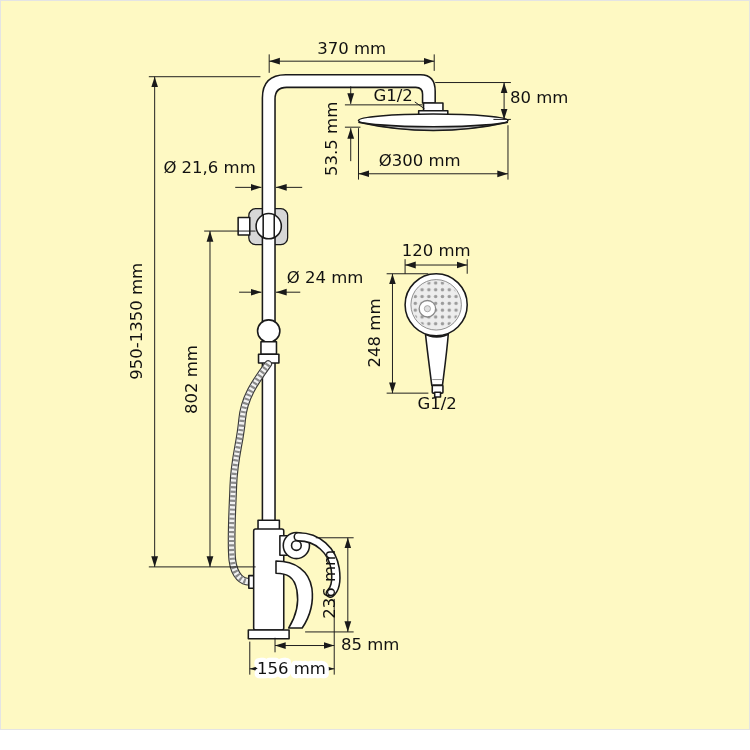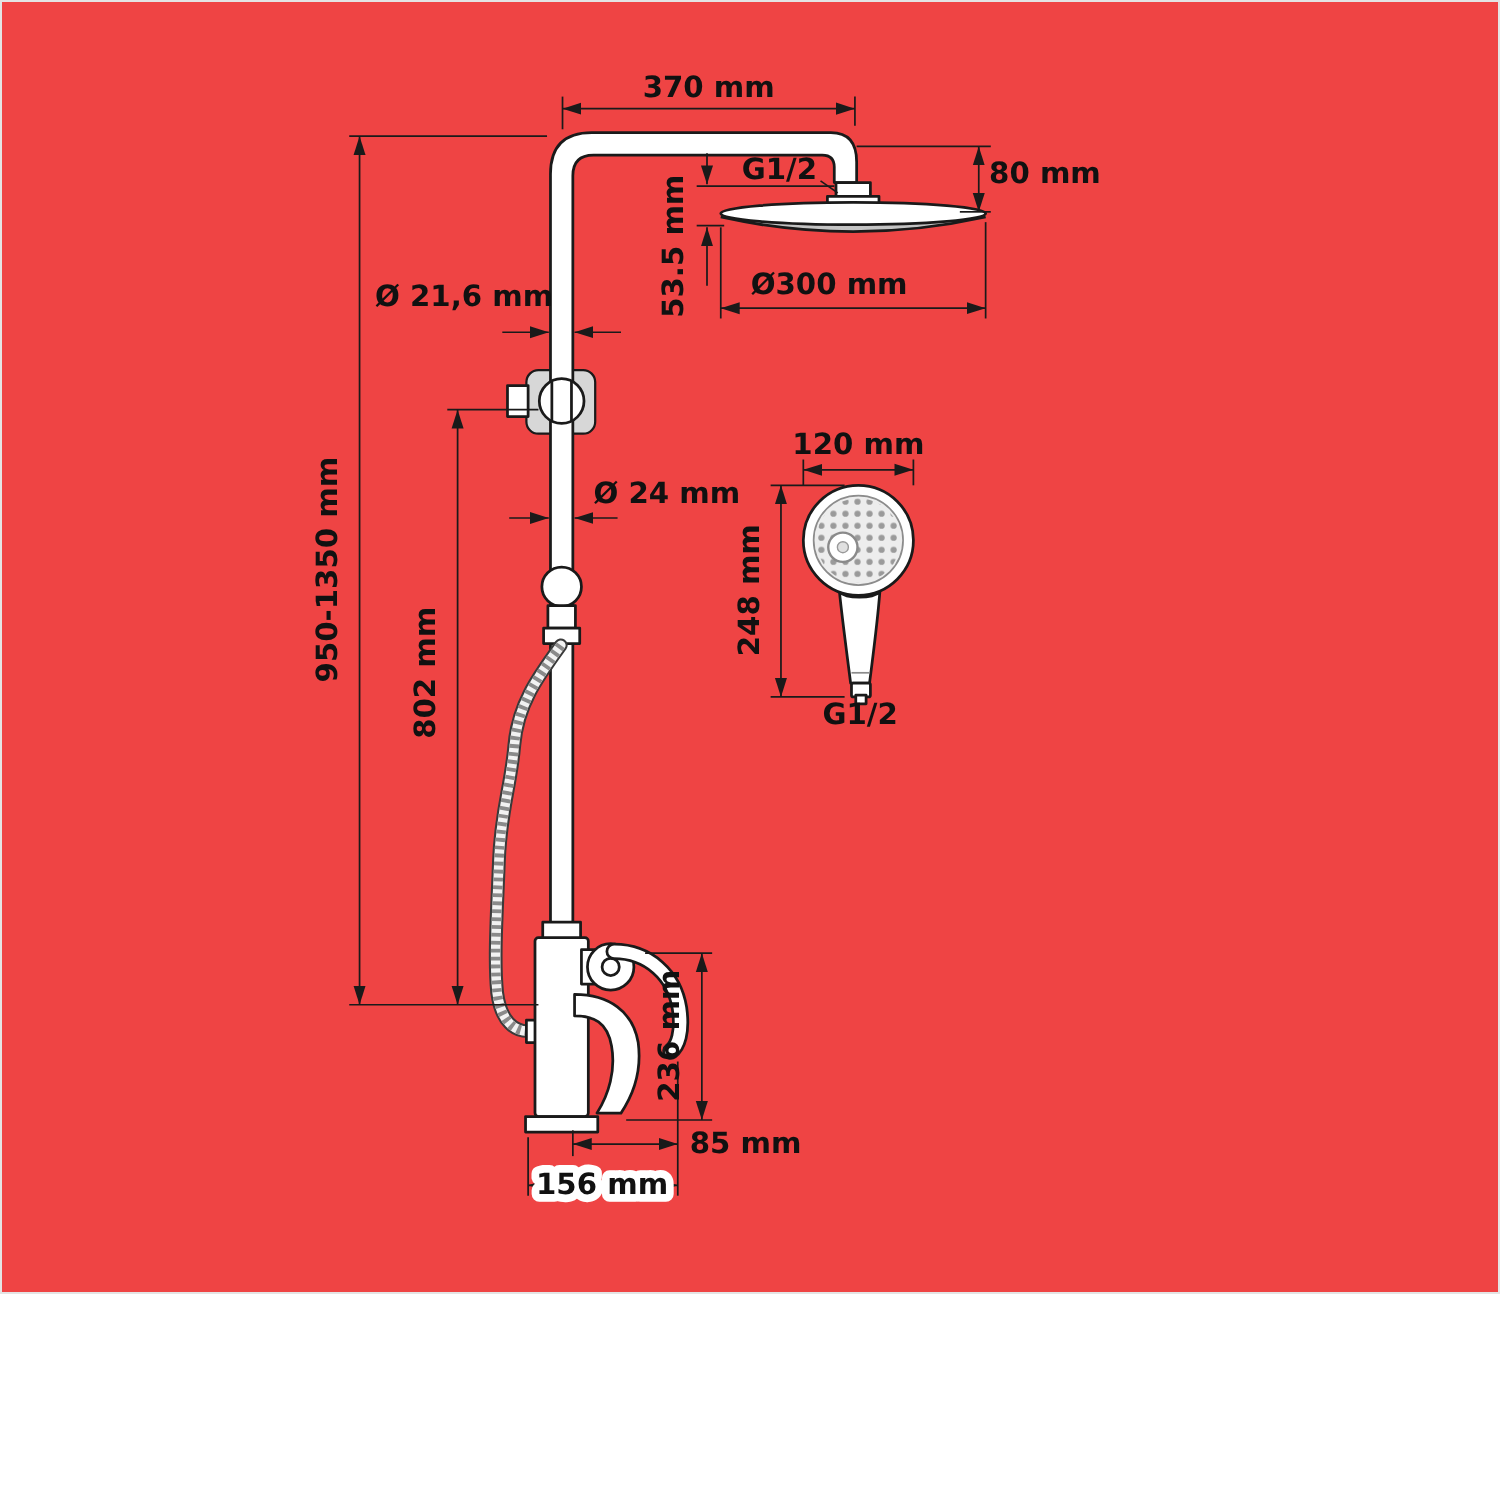--- a/index.html
+++ b/index.html
@@ -1,16 +1,16 @@
 <!DOCTYPE html>
 <html><head>
 <meta charset="utf-8">
 <style>
   html,body{margin:0;padding:0;background:#fff;}
-  .frame{position:relative;width:750px;height:647px;background:#ef4444;box-sizing:border-box;border:1px solid #e4e4e4;overflow:hidden;font-weight:bold;}
+  .frame{position:relative;width:750px;height:730px;background:#fef9c3;box-sizing:border-box;border:1px solid #e4e4e4;overflow:hidden;}
   svg{display:block;width:100%;height:100%;}
   .part{fill:#fff;stroke:#1a1a1a;stroke-width:1.6;stroke-linejoin:round;}
   .part-gray{fill:#d7d7d7;stroke:#1a1a1a;stroke-width:1.3;stroke-linejoin:round;}
   .edge{stroke:#1a1a1a;stroke-width:1.6;fill:none;}
   .thinedge{stroke:#8c8c8c;stroke-width:1;fill:none;}
   .dim{stroke:#1a1a1a;stroke-width:1;fill:none;}
   .arr2{marker-start:url(#arr);marker-end:url(#arr);}
   .arr1{marker-end:url(#arr);}
   text{font-family:"DejaVu Sans","Liberation Sans",sans-serif;font-size:17px;fill:#111;}
   .halo{paint-order:stroke;stroke:#fff;stroke-width:9;stroke-linejoin:round;}

